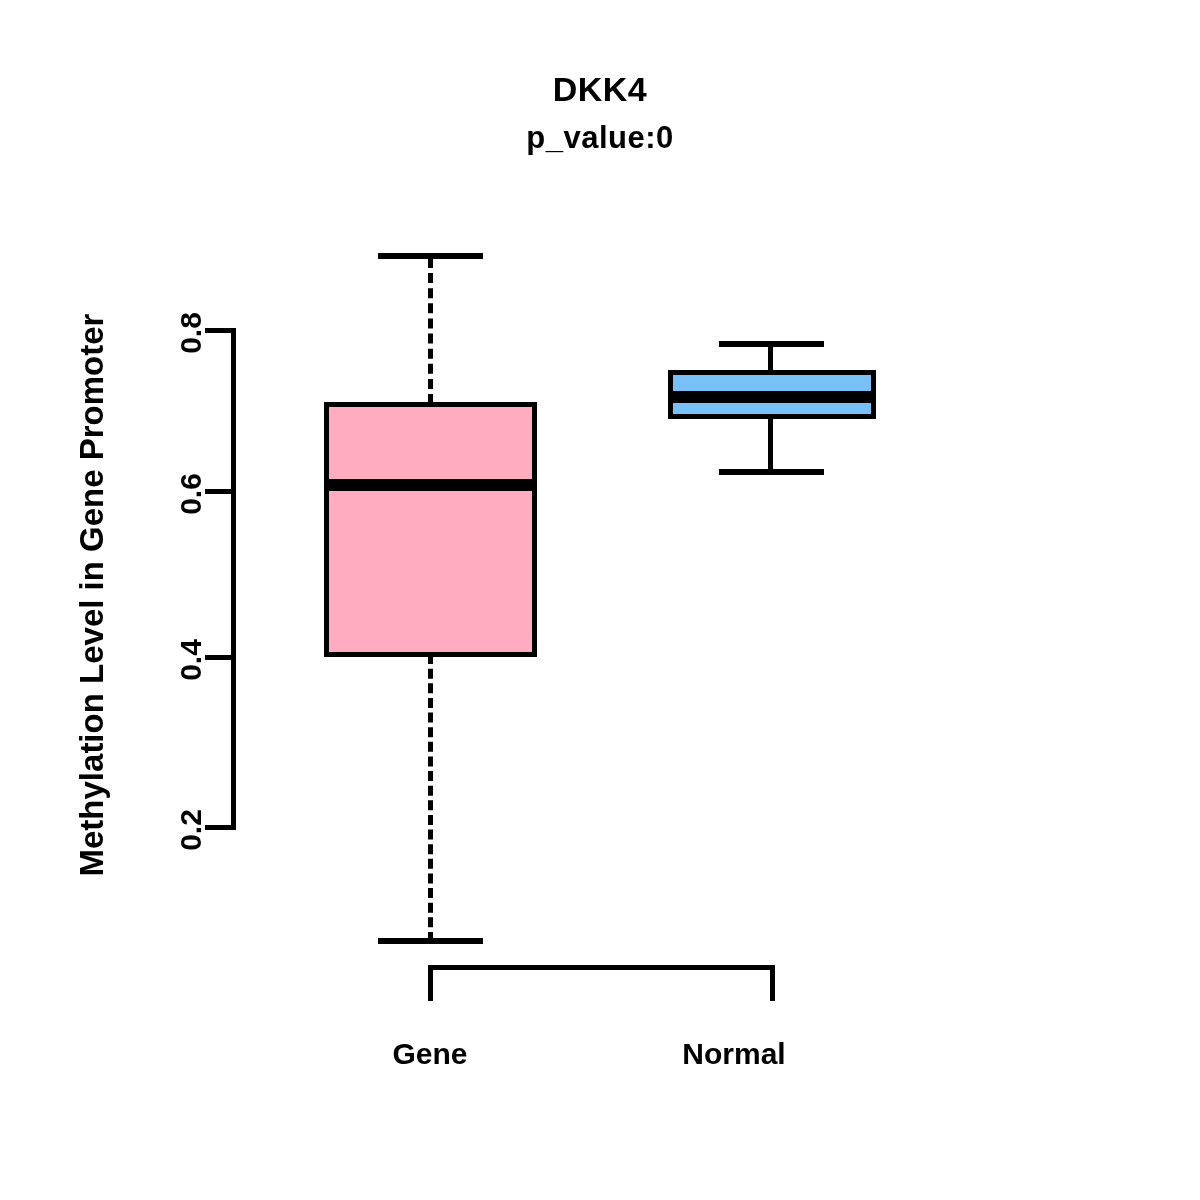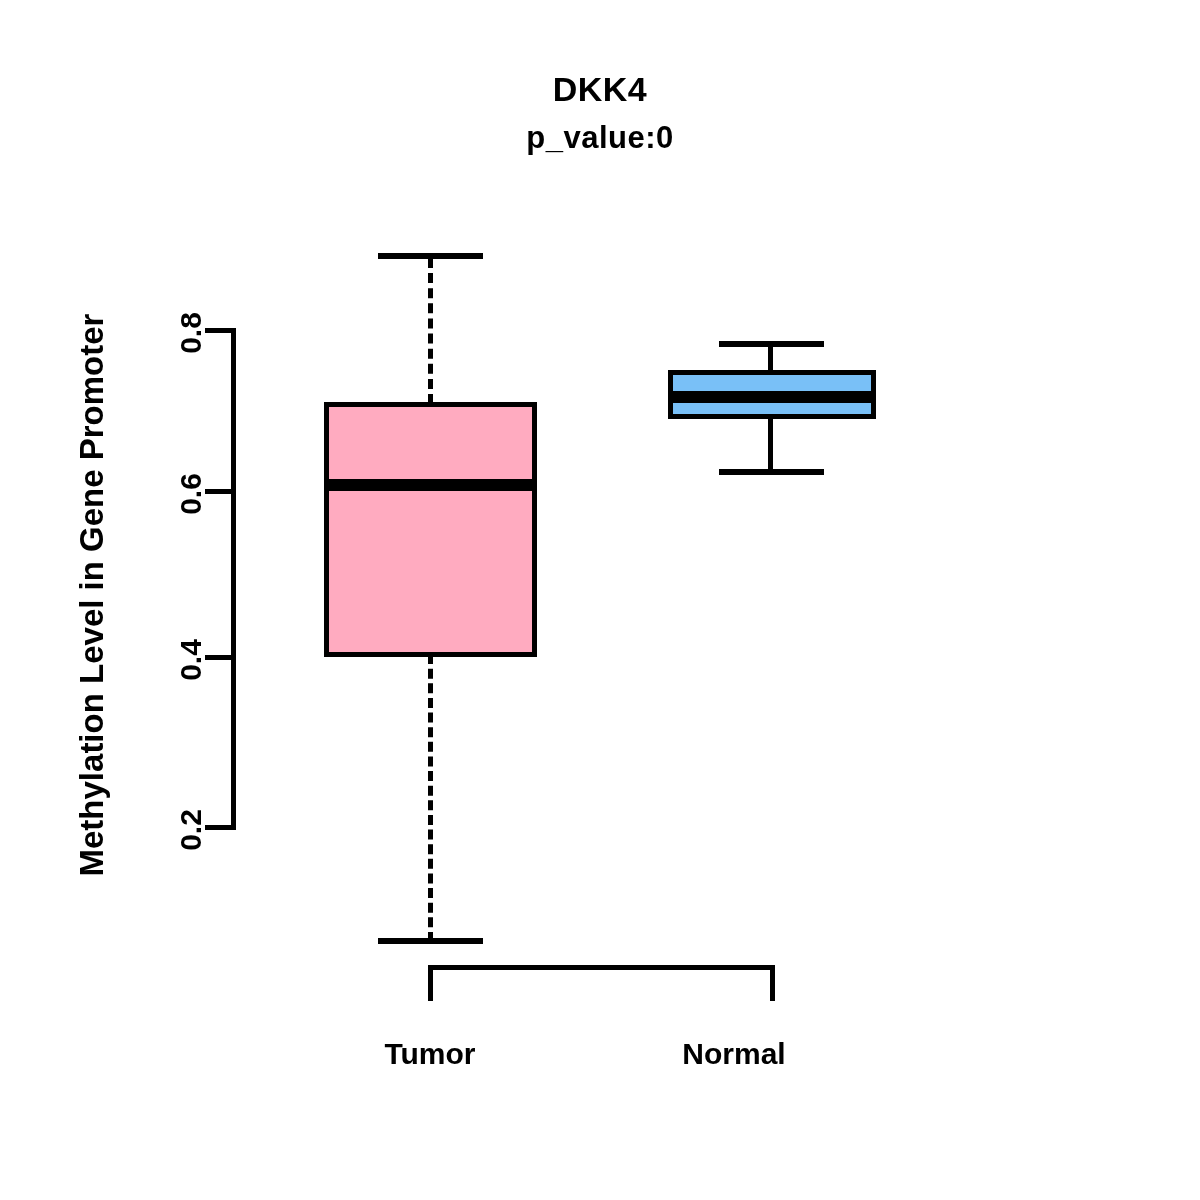--- a/index.html
+++ b/index.html
@@ -121,21 +121,21 @@
 
   <div class="tick-label" style="left:131px; top:316px; width:120px;">0.8</div>
   <div class="tick-label" style="left:131px; top:477px; width:120px;">0.6</div>
   <div class="tick-label" style="left:131px; top:643px; width:120px;">0.4</div>
   <div class="tick-label" style="left:131px; top:813px; width:120px;">0.2</div>
 
   <div class="axis-line" style="left:428px; top:965px; width:347px; height:5px;"></div>
   <div class="axis-line" style="left:428px; top:965px; width:5px; height:36px;"></div>
   <div class="axis-line" style="left:770px; top:965px; width:5px; height:36px;"></div>
 
-  <div class="x-label" style="left:330px; top:1037px; width:200px;">Tumor</div>
+  <div class="x-label" style="left:330px; top:1037px; width:200px;">Gene</div>
   <div class="x-label" style="left:634px; top:1037px; width:200px;">Normal</div>
 
   <div>
 
     <div class="whisker-line" style="left:428px; top:258px; height:146px;"></div>
 
     <div class="whisker-cap" style="left:378px; top:253px; width:105px; height:6px;"></div>
 
     <div class="whisker-line" style="left:428px; top:654px; height:288px;"></div>
 

